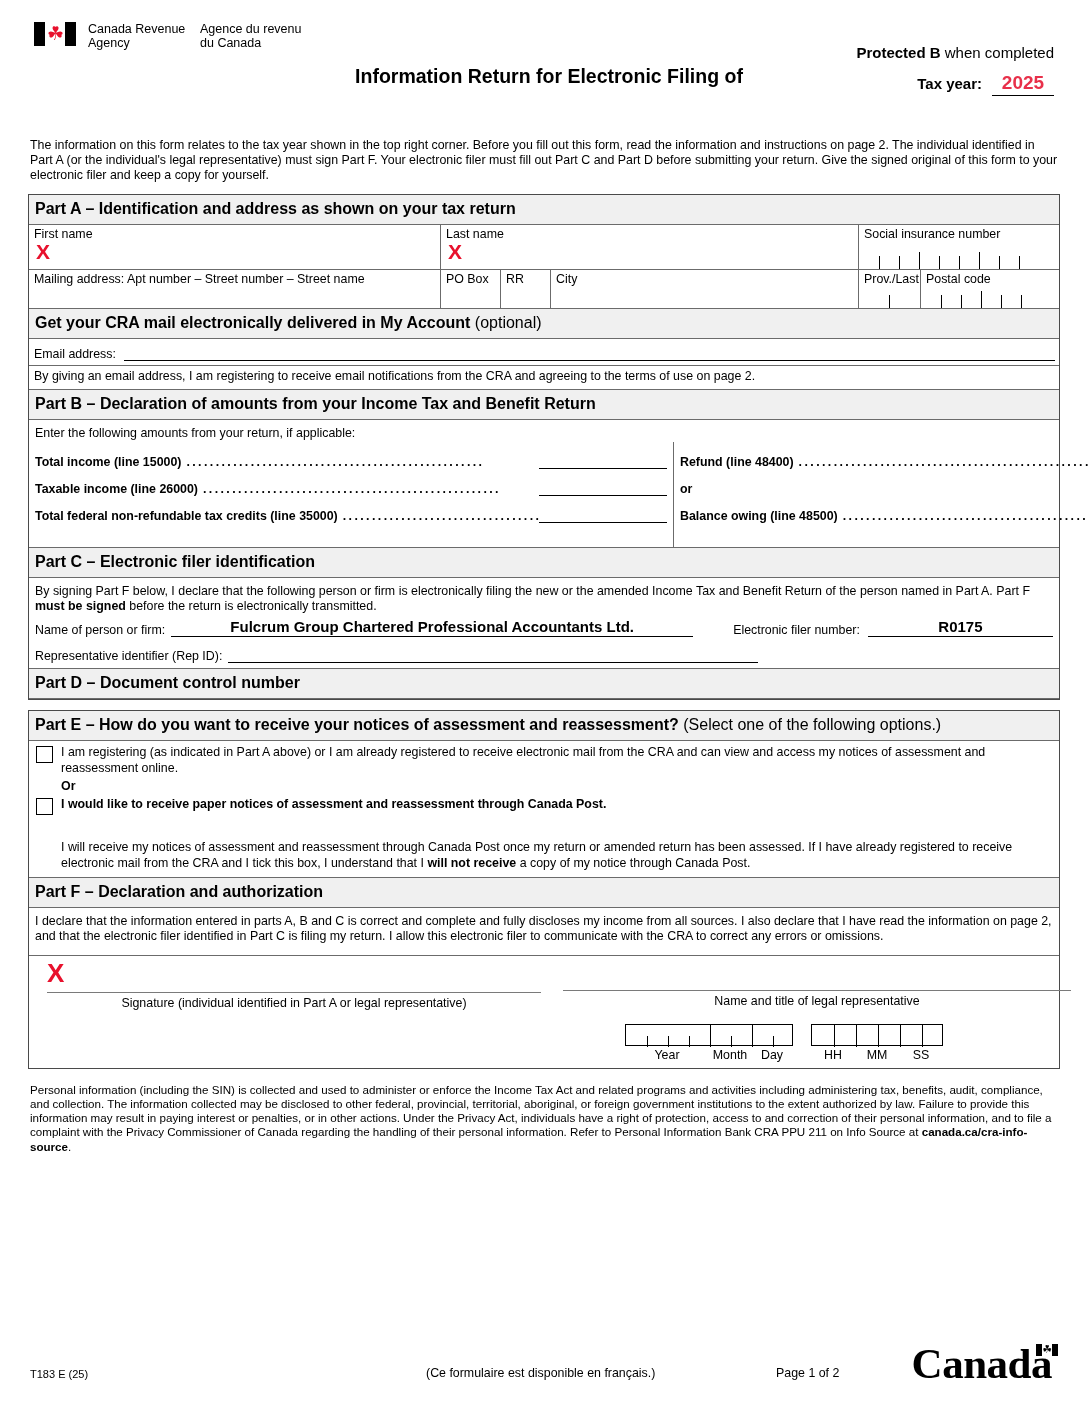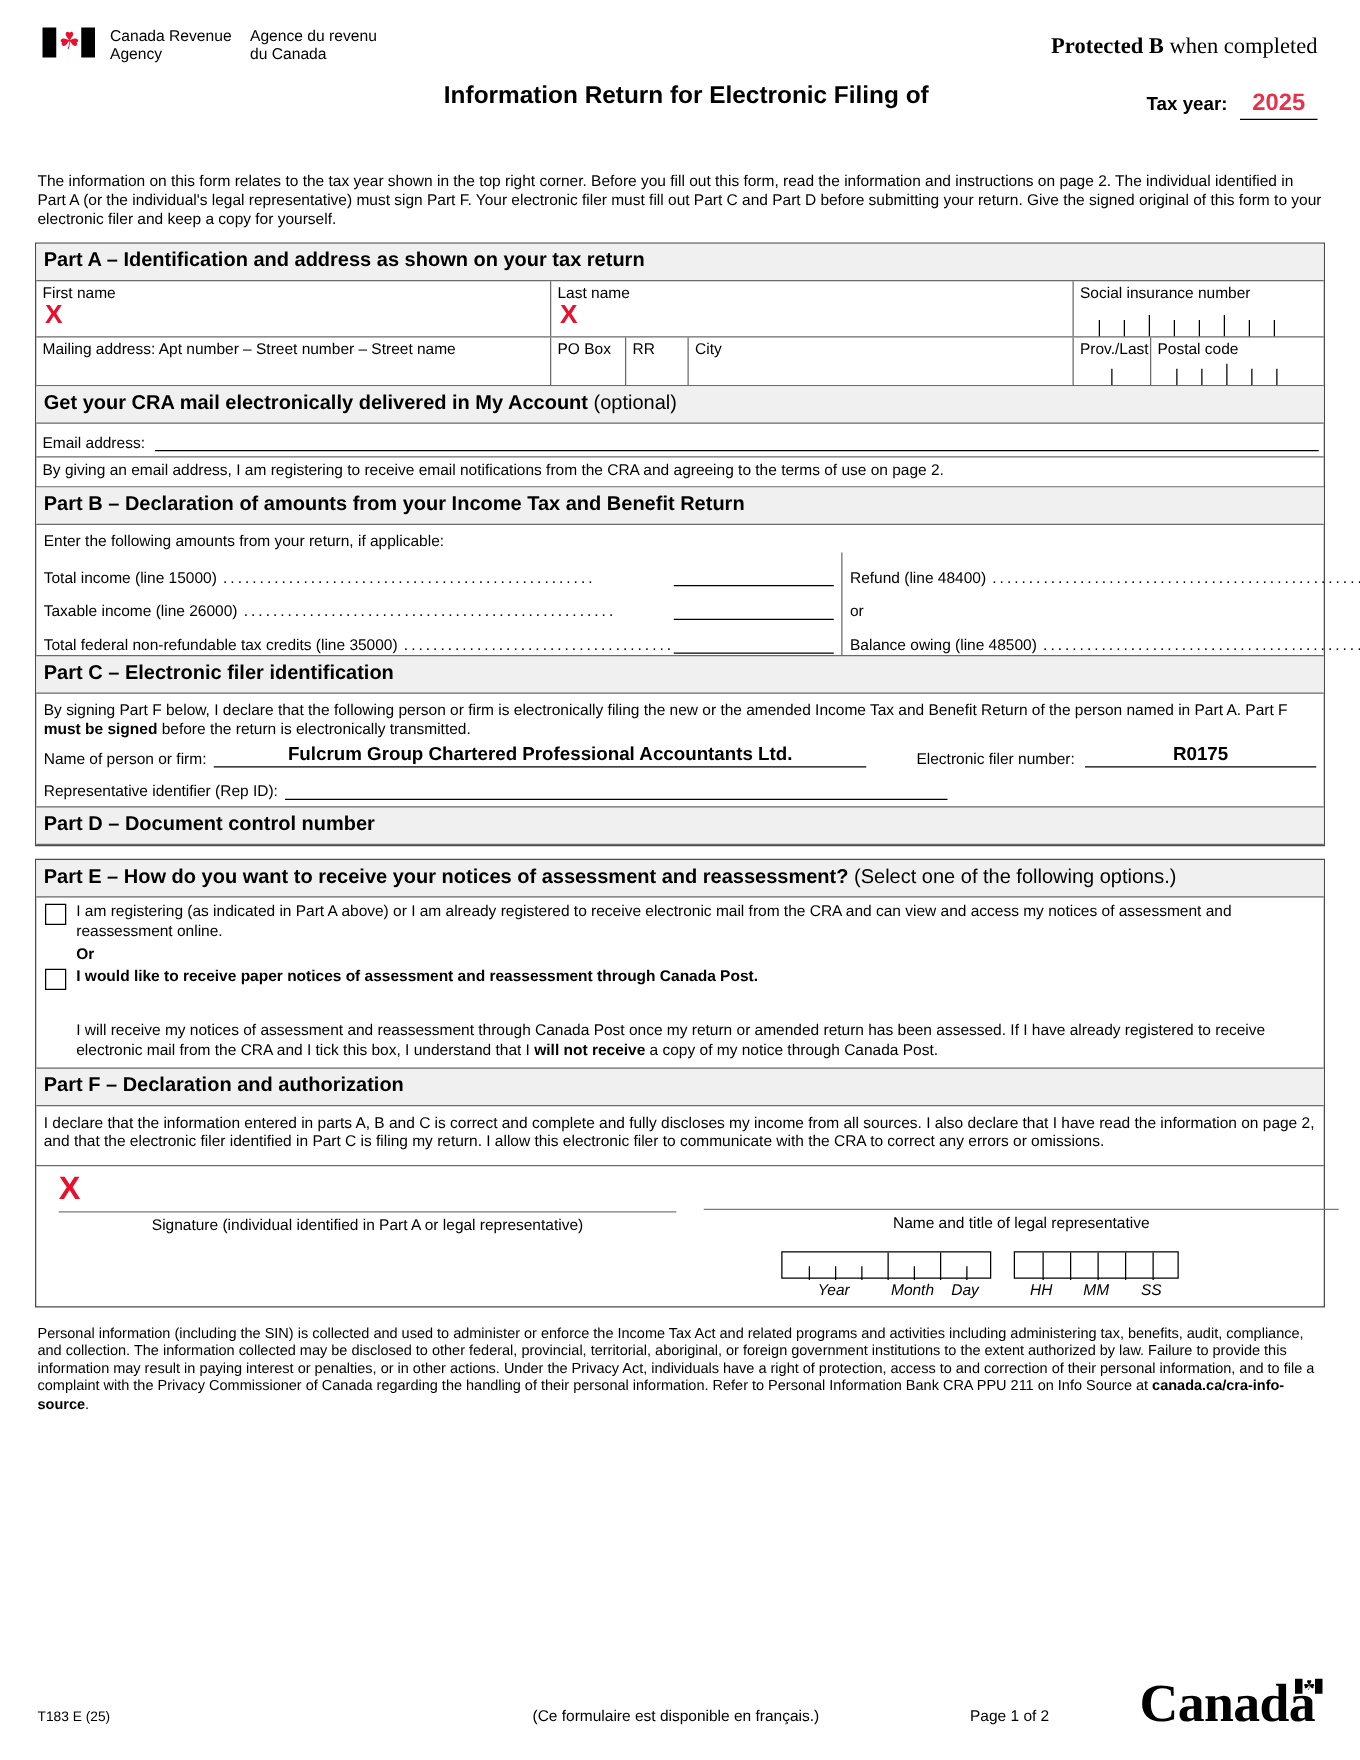--- a/index.html
+++ b/index.html
@@ -22,21 +22,21 @@
   .flag .bar { position: absolute; top: 0; width: 11px; height: 24px; background: #000; }
   .flag .bar.l { left: 0; }
   .flag .bar.r { right: 0; }
   .flag .leaf {
     position: absolute; left: 13px; top: 2px; width: 16px; height: 20px;
     color: #e8112d; font-size: 19px; line-height: 20px; text-align: center;
   }
   .sig-en, .sig-fr { font-size: 12.5px; line-height: 14px; }
   .sig-en { width: 108px; }
   .sig-fr { margin-left: 4px; }
-  .protected { position: absolute; right: 6px; top: 26px; font-size: 18px; font-family: Liberation Serif, serif; }
+  .protected { position: absolute; right: 6px; top: 44px; font-size: 15px; }
   .protected b { font-weight: bold; }
 
   
   .titlerow { position: relative; margin-top: 12px; height: 58px; }
   .form-title {
     text-align: center; font-size: 19.5px; font-weight: bold; line-height: 25px;
     width: 780px; margin: 0 auto; padding-left: 10px;
   }
   .taxyear { position: absolute; right: 6px; top: 8px; display: flex; align-items: baseline; }
   .taxyear .ty-label { font-size: 15px; font-weight: bold; }
@@ -62,21 +62,21 @@
   .cell .lbl { font-size: 12.4px; line-height: 15px; white-space: nowrap; }
   .xmark { color: #e8112d; font-size: 21px; font-weight: bold; line-height: 20px; padding-left: 2px; }
 
   
   .ticks { position: absolute; left: 0; right: 0; bottom: 0; height: 17px; }
   .ticks i { position: absolute; bottom: 0; width: 1.3px; background: #000; }
 
   
   .pb-intro { font-size: 12.4px; padding: 6px 6px 2px 6px; }
   .pb-grid { display: flex; }
-  .pb-col { padding: 0 6px 1px 6px; }
+  .pb-col { padding: 0 6px 24px 6px; font-weight: bold; }
   .pb-col.left { width: 645px; border-right: 1.3px solid #6b6b6b; }
   .pb-col.right { flex: 1; }
   .pb-line { display: flex; align-items: flex-end; font-size: 12.4px; height: 27px; }
   .pb-line .txt { white-space: nowrap; }
   .pb-line .dots { flex: 1; overflow: hidden; white-space: nowrap; letter-spacing: 2.4px; padding: 0 5px; color: #000; }
   .pb-line .blank { border-bottom: 1.3px solid #000; height: 15px; }
   .pb-or { font-size: 12.4px; height: 27px; display: flex; align-items: flex-end; }
 
   
   .para { font-size: 12.4px; line-height: 15.4px; padding: 6px 7px 2px 6px; }
@@ -103,21 +103,21 @@
   
   .sig-area { position: relative; height: 112px; }
   .sig-x { position: absolute; left: 18px; top: 4px; color: #e8112d; font-size: 26px; font-weight: bold; line-height: 26px; }
   .sig-line-l { position: absolute; left: 18px; top: 36px; width: 494px; border-bottom: 1.3px solid #7a7a7a; }
   .sig-line-r { position: absolute; left: 534px; top: 34px; width: 508px; border-bottom: 1.3px solid #7a7a7a; }
   .sig-cap-l { position: absolute; left: 18px; top: 40px; width: 494px; text-align: center; font-size: 12.4px; }
   .sig-cap-r { position: absolute; left: 534px; top: 38px; width: 508px; text-align: center; font-size: 12.4px; }
   .datebox { position: absolute; border: 1.3px solid #000; height: 22px; }
   .datebox i { position: absolute; top: 0; width: 1.3px; background: #000; height: 22px; }
   .datebox i.half { height: 11px; top: 11px; }
-  .dlabel { position: absolute; font-size: 12.4px; text-align: center; font-style: italic; }
+  .dlabel { position: absolute; font-size: 12.4px; text-align: center; }
 
   
   .privacy { font-size: 11.6px; line-height: 14.2px; margin: 14px 2px 0 2px; }
   .privacy b { font-weight: bold; }
 
   
   .pfooter { position: absolute; left: 28px; right: 28px; bottom: 22px; height: 56px; }
   .pf-code { position: absolute; left: 2px; bottom: 6px; font-size: 11px; }
   .pf-fr { position: absolute; left: 398px; bottom: 6px; font-size: 12.4px; }
   .pf-page { position: absolute; left: 748px; bottom: 6px; font-size: 12.4px; }

